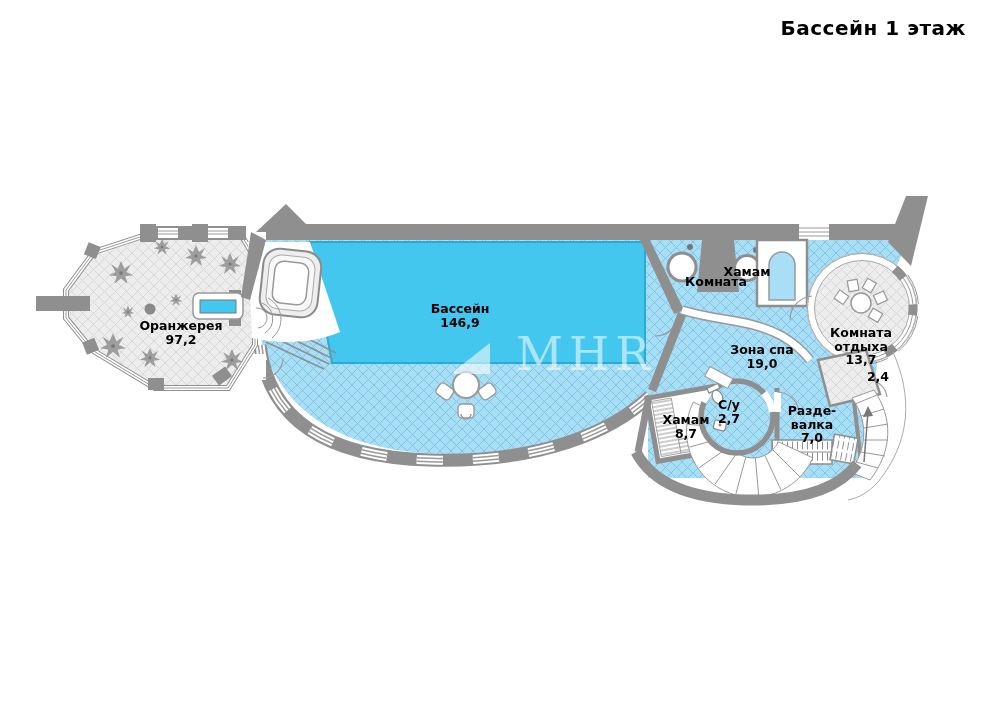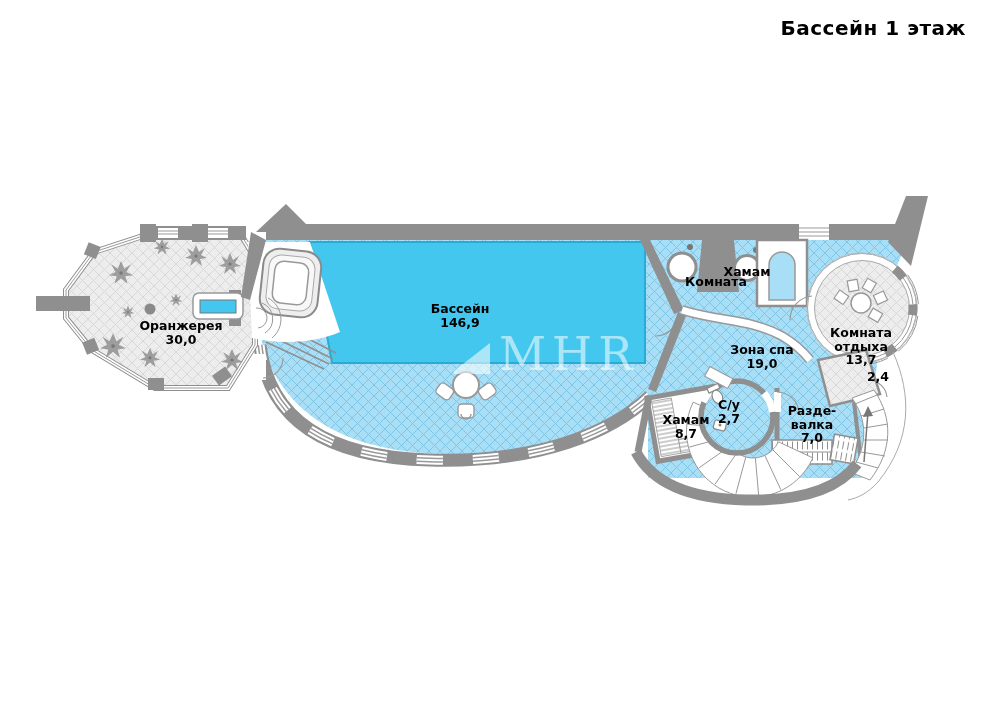--- a/index.html
+++ b/index.html
@@ -7,21 +7,21 @@
          font-family:"DejaVu Sans","Liberation Sans",sans-serif;}
   #plan-svg{position:absolute;left:0;top:0;}
   .title{position:absolute;top:16px;right:34px;font-size:20px;font-weight:bold;color:#000;
          letter-spacing:.5px;}
   .lbl{position:absolute;transform:translate(-50%,-50%);text-align:center;color:#000;
        font-size:12.5px;font-weight:bold;line-height:1.08;white-space:nowrap;}
   .lbl .wrap{white-space:normal;margin-top:20px;}
   .lbl-lounge{width:88px;}
   .lbl-lounge .wrap{white-space:normal;}
   .lbl-changing{width:62px;}
-  .watermark{position:absolute;left:452px;top:334px;display:flex;align-items:flex-end;gap:7px;
+  .watermark{position:absolute;left:452px;top:334px;display:flex;align-items:flex-end;gap:24px;
              color:rgba(255,255,255,.55);pointer-events:none;}
   .watermark .wm-text{font-family:"DejaVu Serif","Liberation Serif",serif;font-size:46px;
              line-height:.9;letter-spacing:6px;}
 </style>
 </head>
 <body>
 
 <div id="stage">
 
 <svg id="plan-svg" width="1000" height="707" viewBox="0 0 1000 707">
@@ -278,21 +278,21 @@
       <polygon points="2,30 38,30 38,2" fill="rgba(255,255,255,0.55)"></polygon>
       <rect x="2" y="30" width="36" height="3" fill="rgba(255,255,255,0.55)"></rect>
     </svg>
     <span class="wm-text">MHR</span>
   </div>
 
   <div class="title">Бассейн 1 этаж</div>
 
   <div class="lbl" style="left:181px;top:332px">
     <div>Оранжерея</div>
-    <div>30,0</div>
+    <div>97,2</div>
   </div>
 
   <div class="lbl" style="left:460px;top:315px">
     <div>Бассейн</div>
     <div>146,9</div>
   </div>
 
   <div class="lbl" style="left:716px;top:282px">
     <div>Комната</div>
   </div>

